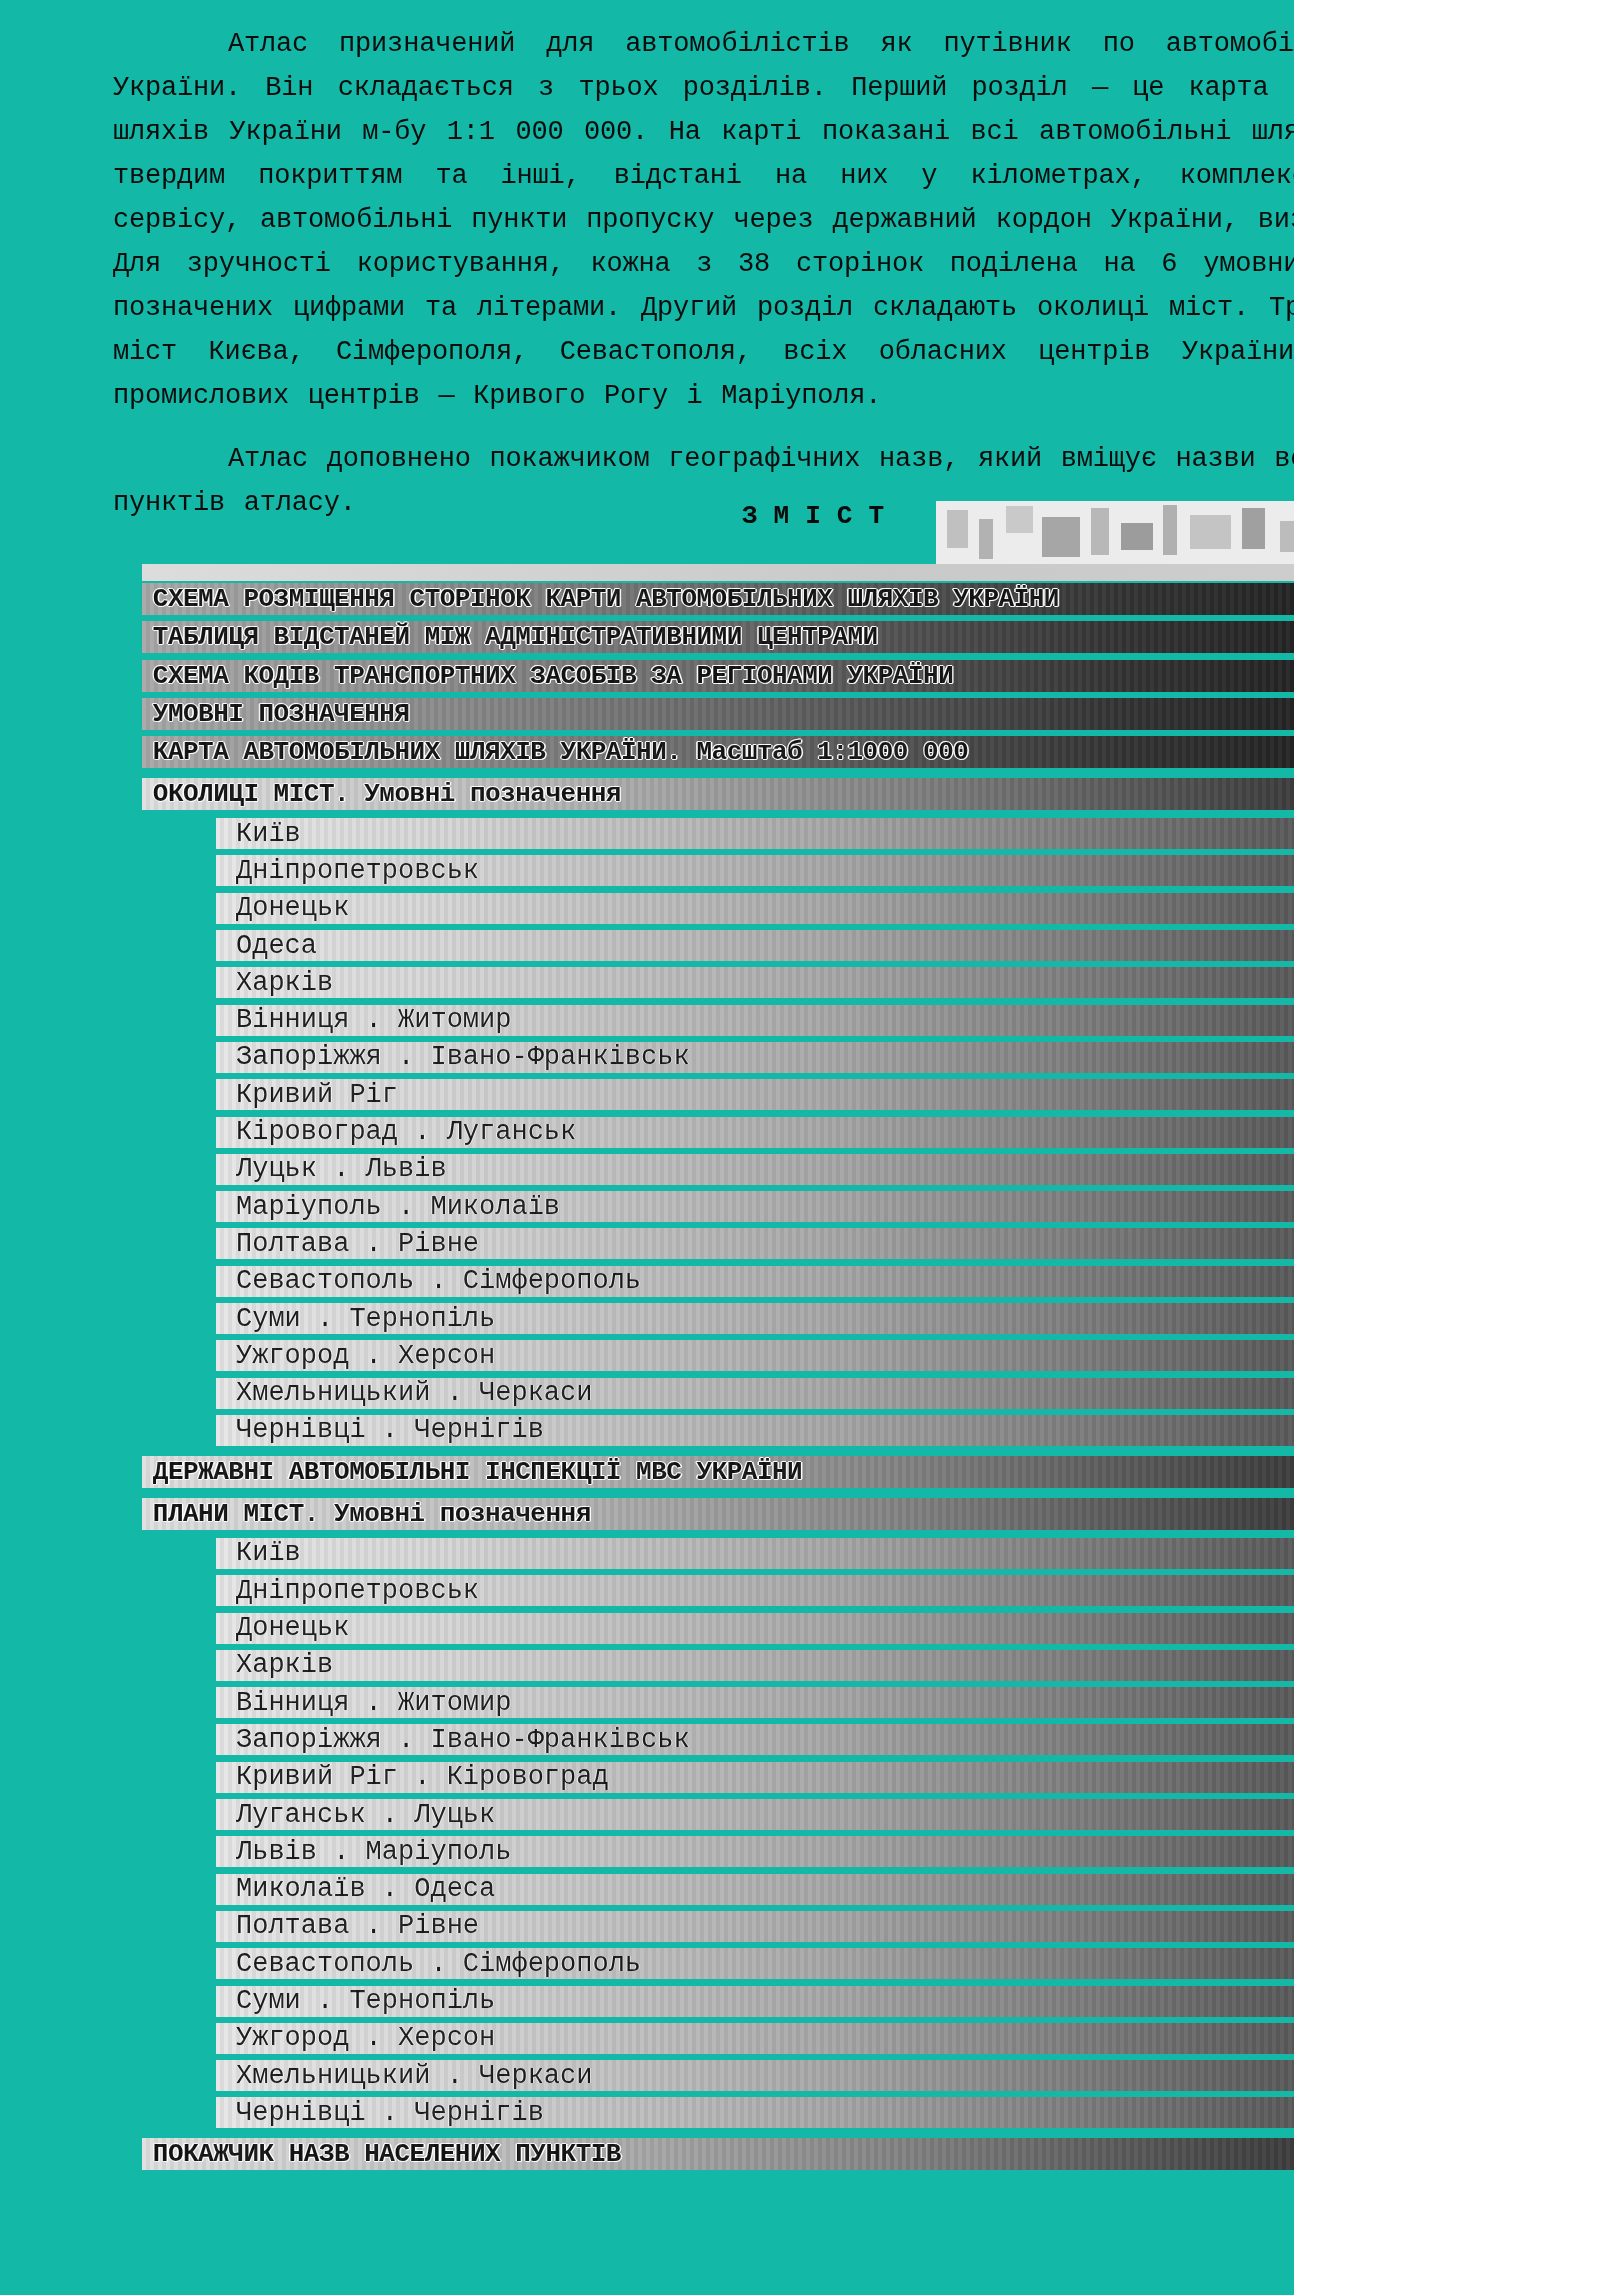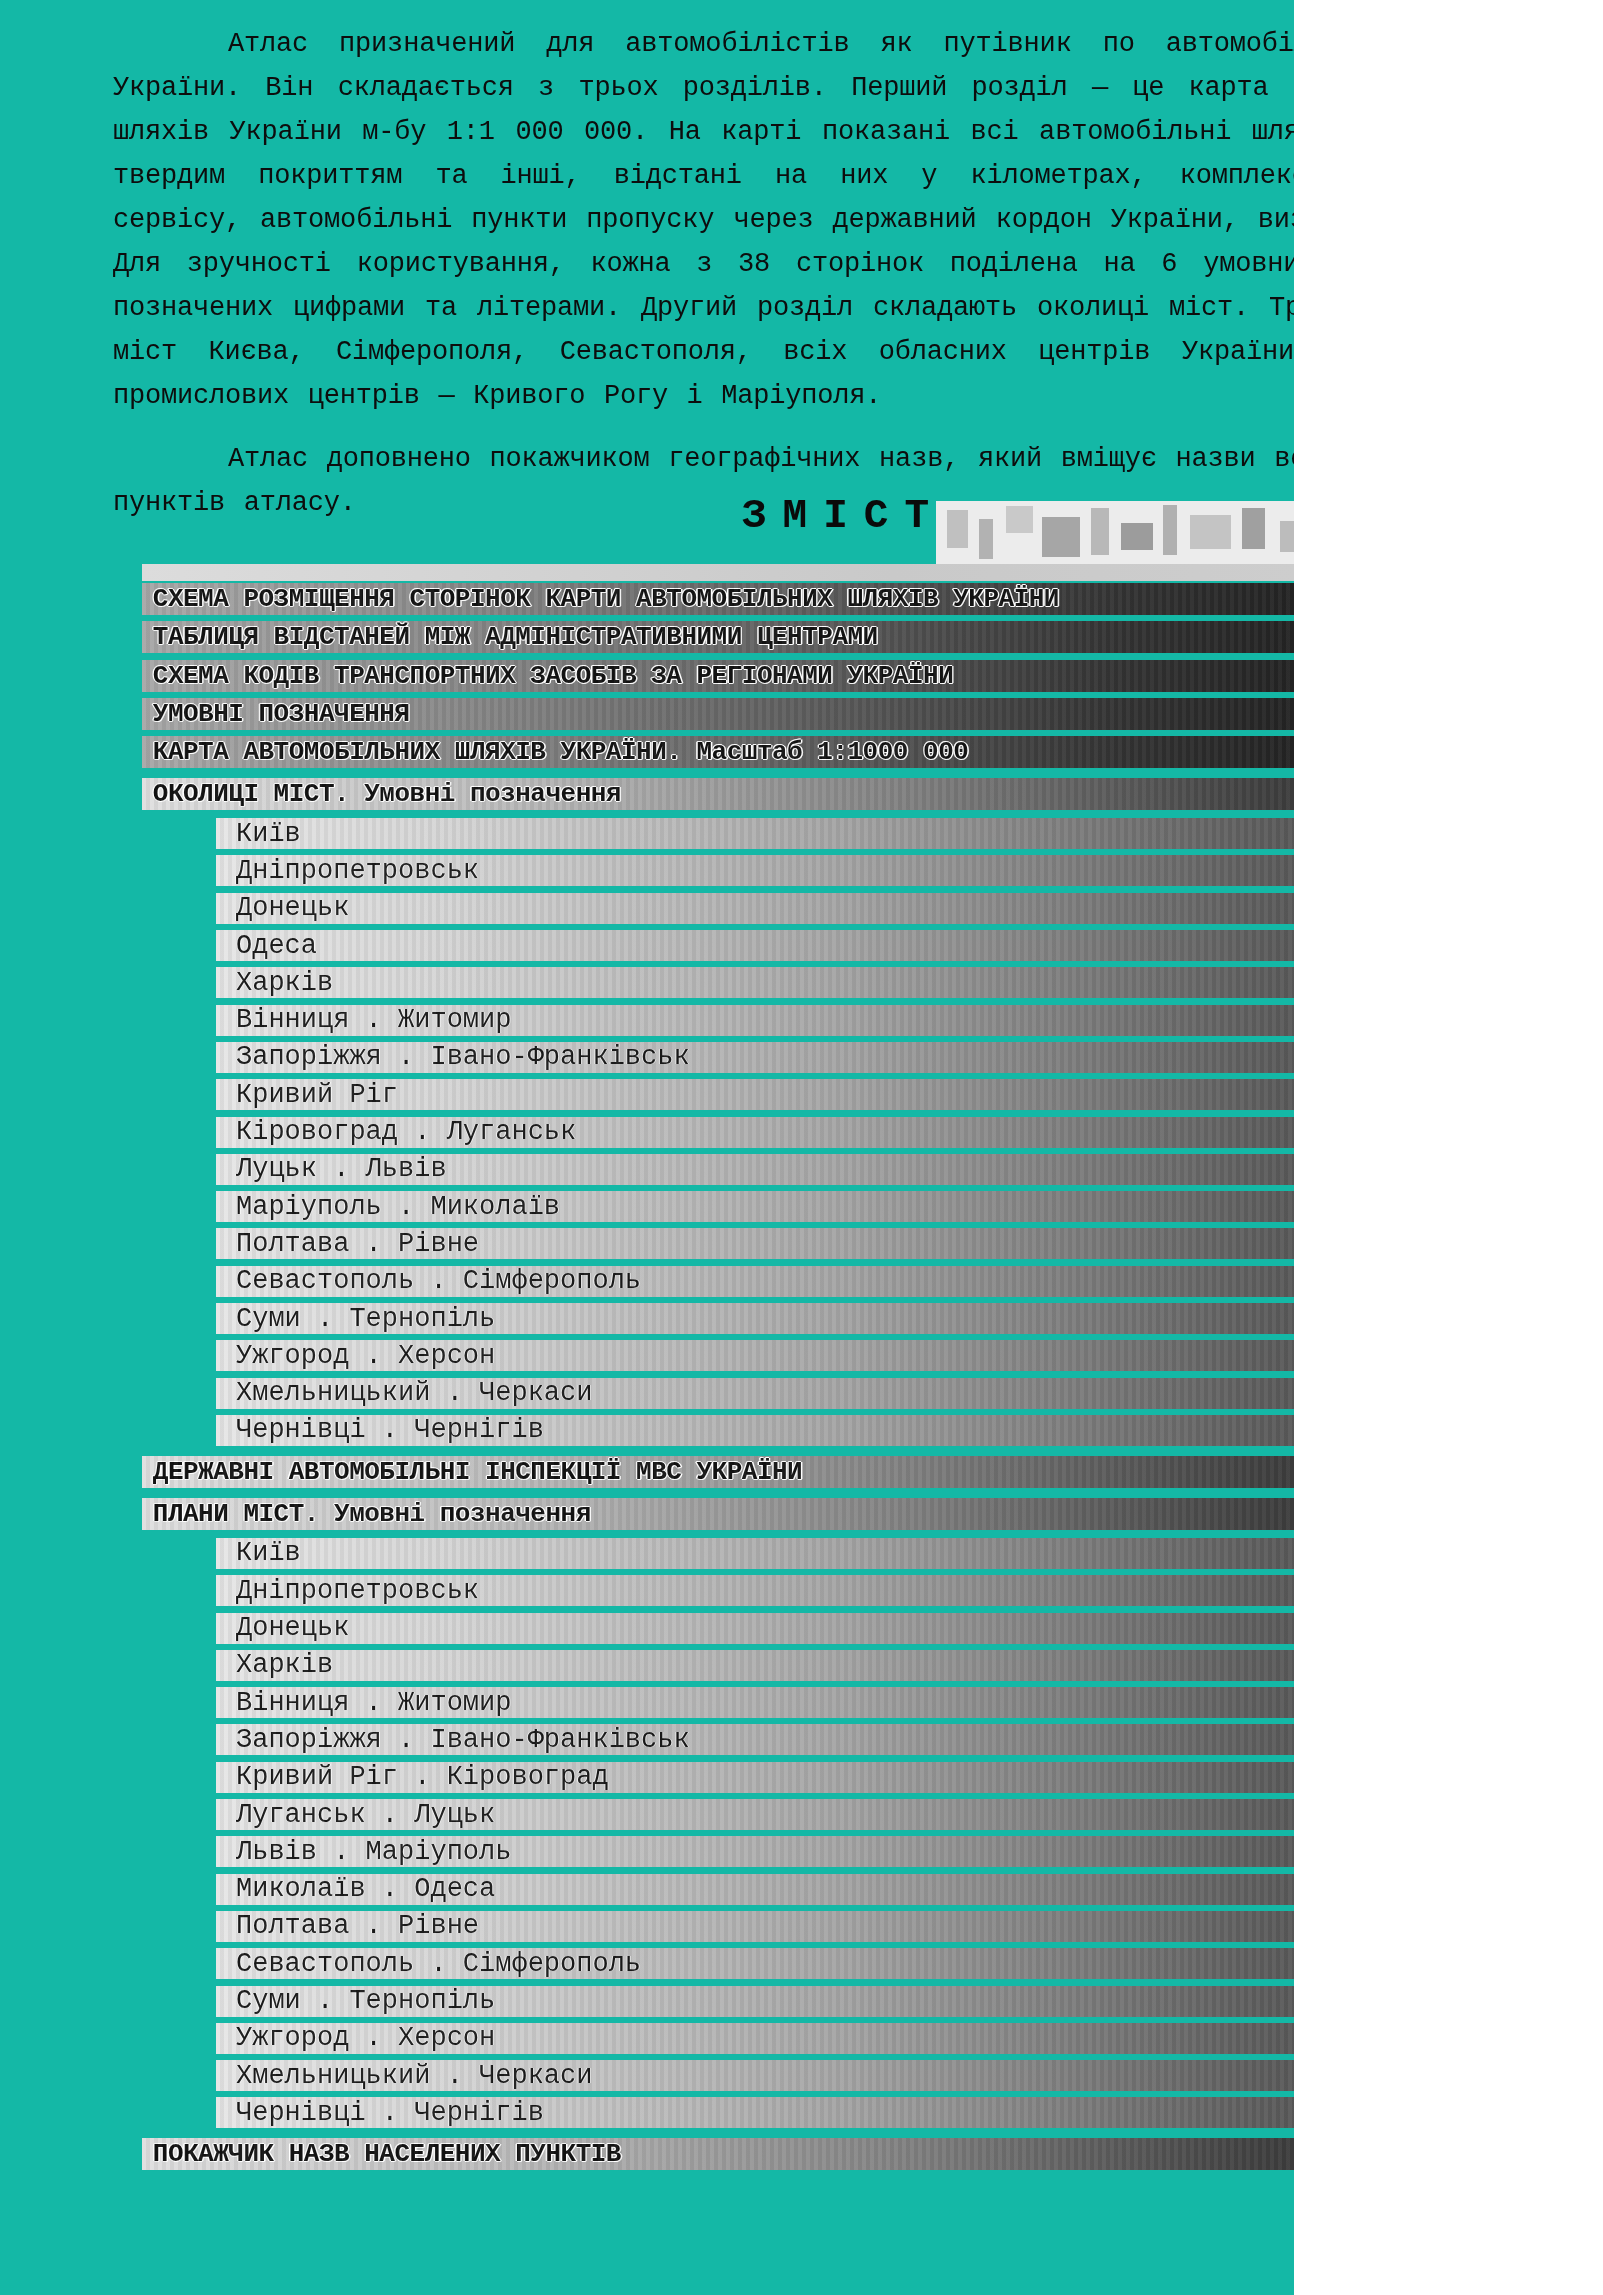--- a/index.html
+++ b/index.html
@@ -11,21 +11,21 @@
   .intro{
     position:absolute;left:113px;top:21.6px;width:1388px;
     font-size:27px;line-height:44px;color:#0d0d0d;
     text-align:justify;letter-spacing:-0.2px;word-spacing:2.7px;
   }
   .intro p{margin:0;text-indent:115px;}
   .intro p + p{margin-top:19px;}
   
   .toc-title{
     position:absolute;left:742px;top:495px;
-    font-size:41px;font-weight:bold;color:#0a0a0a;
+    font-size:26px;font-weight:bold;color:#0a0a0a;
     letter-spacing:16px;line-height:43px;white-space:nowrap;
   }
   .noise-block{
     position:absolute;left:936px;top:501px;width:569px;height:63px;
     background:#ececec;overflow:hidden;
   }
   .noise-block i{position:absolute;display:block;}
   .pre-strip{
     position:absolute;left:142px;top:564px;width:1363px;height:17px;
     background:linear-gradient(90deg,#dcdcdc,#c9c9c9 55%,#cfcfcf);

